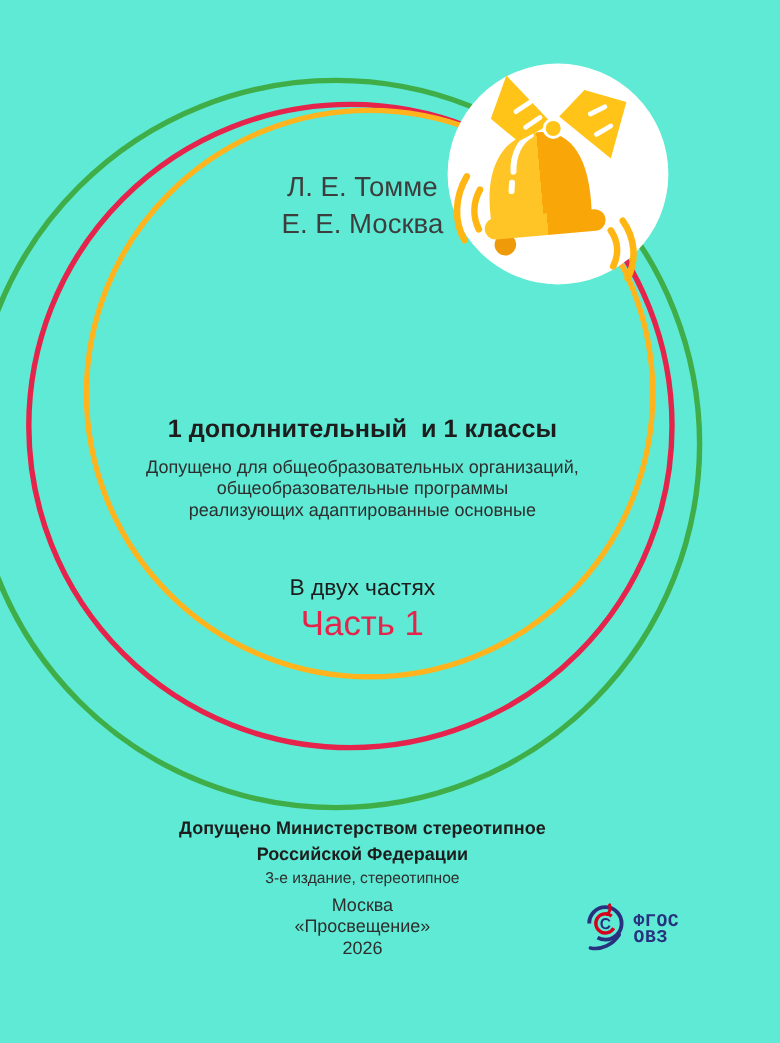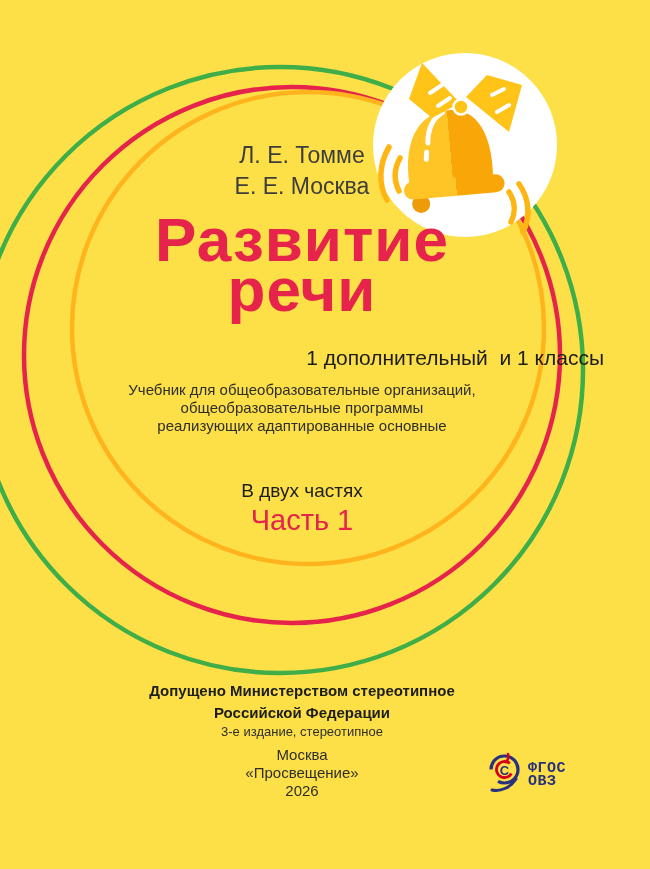--- a/index.html
+++ b/index.html
@@ -1,24 +1,24 @@
 <!DOCTYPE html>
 <html><head>
 <meta charset="utf-8">
 <style>
   html,body{margin:0;padding:0;background:#ffffff;}
   .page{
-    position:relative;width:650px;height:869px;background:#fde047;
+    position:relative;width:650px;height:869px;background:#5eead4;
     overflow:hidden;font-family:"Liberation Sans",sans-serif;
   }
   .art{position:absolute;left:0;top:0;}
   .txt{position:absolute;left:0;width:604px;text-align:center;color:#1d1d1d;}
   .authors{top:140px;font-size:23px;line-height:31px;color:#3d3d3d;}
   .title{top:215px;font-size:62px;line-height:50px;font-weight:700;color:#E5234B;letter-spacing:1px;}
-  .grade{top:346px;font-size:21px;font-weight:400;white-space:pre-wrap;color:#1d1d1d;text-align:right;}
+  .grade{top:346px;font-size:21px;font-weight:700;white-space:pre-wrap;color:#1d1d1d;}
   .descr{top:381px;font-size:15px;line-height:18px;color:#2e2e2e;}
   .parts{top:480px;font-size:19px;font-weight:500;color:#1d1d1d;}
   .part-label{top:504px;font-size:29px;font-weight:400;color:#E5234B;}
   .approval{top:680px;font-size:15px;line-height:22px;font-weight:600;color:#1d1d1d;}
   .edition{top:724px;font-size:13px;color:#2e2e2e;}
   .imprint{top:746px;font-size:15px;line-height:18px;color:#2e2e2e;}
   .badge{position:absolute;left:487px;top:752px;display:flex;align-items:flex-start;}
   .badge-text{margin-left:5px;margin-top:11px;font-size:15px;line-height:12.5px;
     font-weight:700;color:#27317E;letter-spacing:0.5px;font-family:Liberation Mono, monospace;}
 </style>
@@ -76,29 +76,25 @@
         <path d="M509,192 C515,201 516,212 511,222"></path>
       </g>
     </g>
   </svg>
 
   <div class="txt authors">
     <div>Л. Е. Томме</div>
     <div>Е. Е. Москва</div>
   </div>
 
-  <div class="txt title">
-    <div>Развитие</div>
-    <div>речи</div>
-  </div>
 
   <div class="txt grade">1 дополнительный  и 1 классы</div>
 
   <div class="txt descr">
-    <div>Учебник для общеобразовательные организаций,</div>
+    <div>Допущено для общеобразовательных организаций,</div>
     <div>общеобразовательные программы</div>
     <div>реализующих адаптированные основные</div>
   </div>
 
   <div class="txt parts">В двух частях</div>
   <div class="txt part-label">Часть 1</div>
 
   <div class="txt approval">
     <div>Допущено Министерством стереотипное</div>
     <div>Российской Федерации</div>

